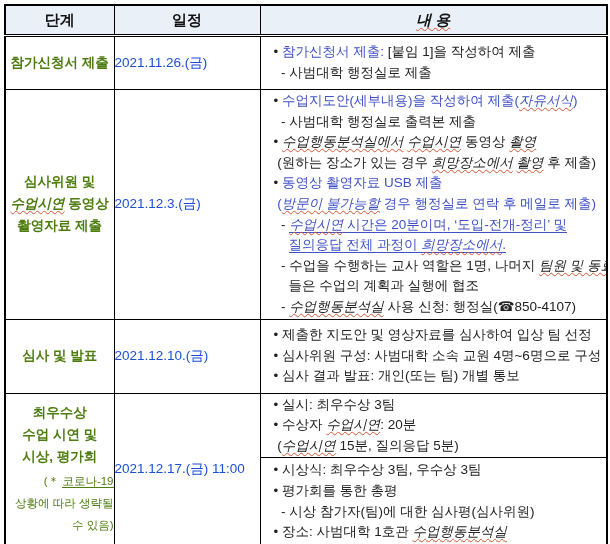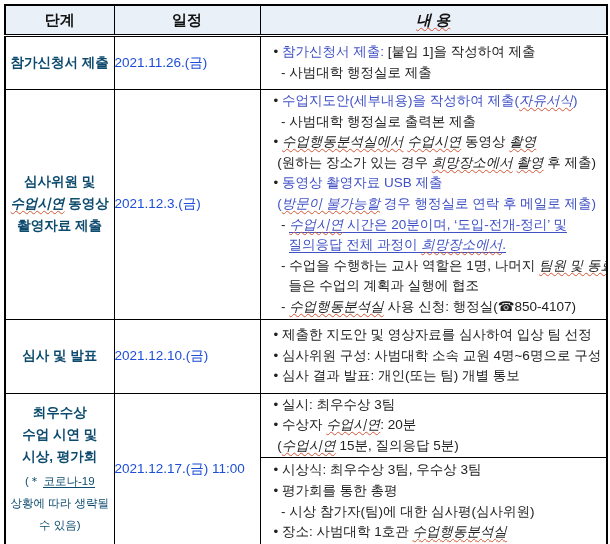--- a/index.html
+++ b/index.html
@@ -4,27 +4,27 @@
 <style>
   html,body { margin:0; padding:0; background:#ffffff; }
   body { width:610px; height:544px; overflow:hidden;
          font-family:"Liberation Sans","DejaVu Sans",sans-serif; color:#222; }
   .wrap { padding:4px; }
   table.sched { border-collapse:collapse; table-layout:fixed;
                 width:602px; height:536px; border:2px solid #000; }
   th, td { border:1px solid #000; padding:0; vertical-align:middle; overflow:hidden; }
   thead th { background:#eaf0f8; border-bottom:3px double #000;
              font-size:15px; font-weight:bold; color:#111; height:28px; }
-  td.stage { text-align:center; font-weight:bold; font-size:13.5px; color:#0c4a6e; }
+  td.stage { text-align:center; font-weight:bold; font-size:13.5px; color:#4d7c0f; }
   td.date  { text-align:left; font-size:13.5px; color:#1d4ed8; }
   td.content { padding:1px 3px 1px 13px; font-size:13.5px; color:#222; }
   .tline { white-space:pre; line-height:20.6px; }
   td.stage .tline { line-height:22px; }
   .stage-note { font-weight:normal; font-size:11.5px; margin-top:2px; }
-  .stage-note .tline { line-height:18px; }
+  .stage-note .tline { line-height:18px;text-align:right; }
   .c-b { color:#3f51c5; }
   .u { border-bottom:1px solid currentColor; }
   .w { text-decoration-line:underline; text-decoration-style:wavy;
        text-decoration-color:#d35535; text-decoration-thickness:1px;
        text-underline-offset:2px; text-decoration-skip-ink:none;font-style:italic; }
   tr.h-head { height:30px;margin-top:37px; }
   tr.h-r1 { height:54px; }
   tr.h-r2 { height:227px; }
   tr.h-r3 { height:74px; }
   tr.h-r4a { height:63px; }

